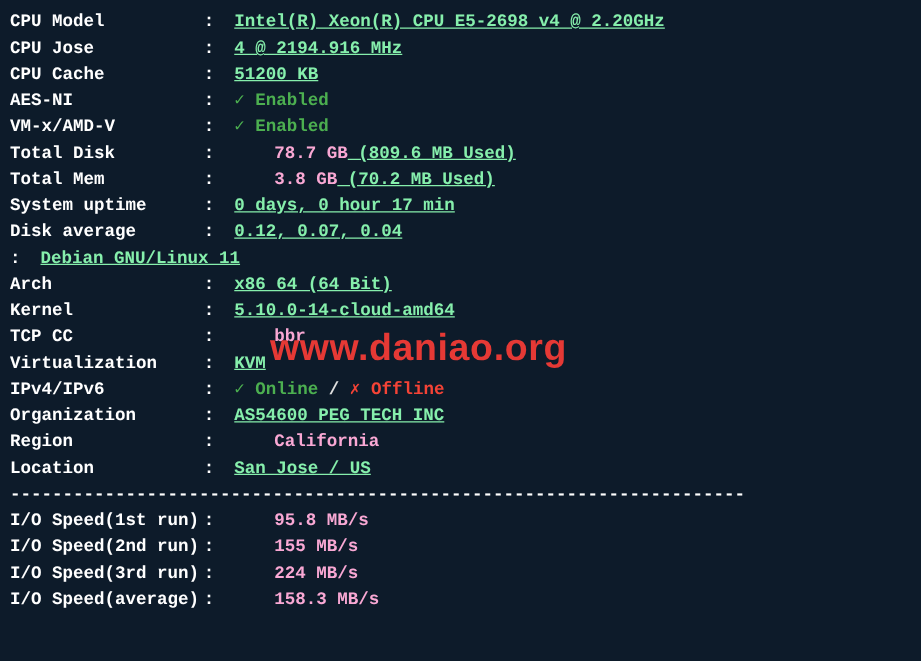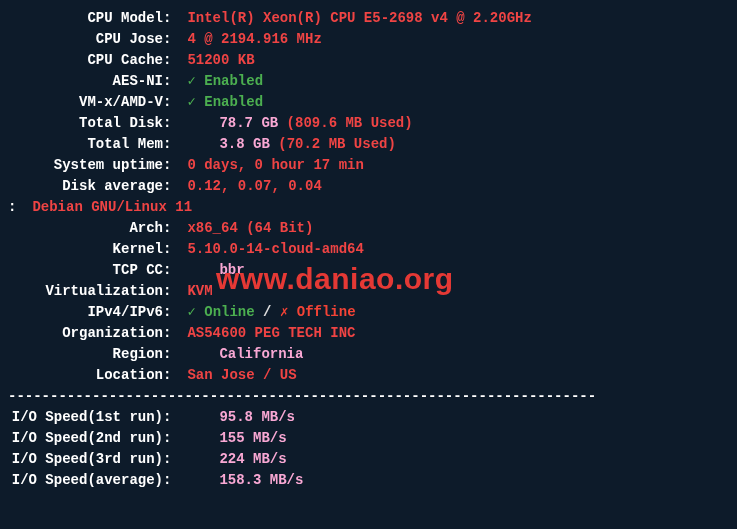--- a/index.html
+++ b/index.html
@@ -15,33 +15,32 @@
   }
   .row {
     display: flex;
     white-space: pre;
   }
   .label {
     color: #ffffff;
     display: inline-block;
     width: 155px;
     font-weight: bold;
-    text-align: right;
   }
   .colon {
     color: #ffffff;
     width: 16px;
     display: inline-block;
     font-weight: bold;
   }
   .colon::before { content: ":"; }
   .value {
     display: inline;
   }
-  .cyan { color: #ef4444; }
+  .cyan { color: #86efac; text-decoration: underline; }
   .yellow { color: #f9a8d4; margin-left: 32px; }
   .green { color: #4caf50; margin-top: 44px; }
   .red { color: #f44336; }
   .white { color: #e0e0e0; }
   .bold { font-weight: bold; }
   .check { color: #4caf50; }
   .cross { color: #f44336; }
   .divider {
     color: #ffffff;
     font-weight: bold;

